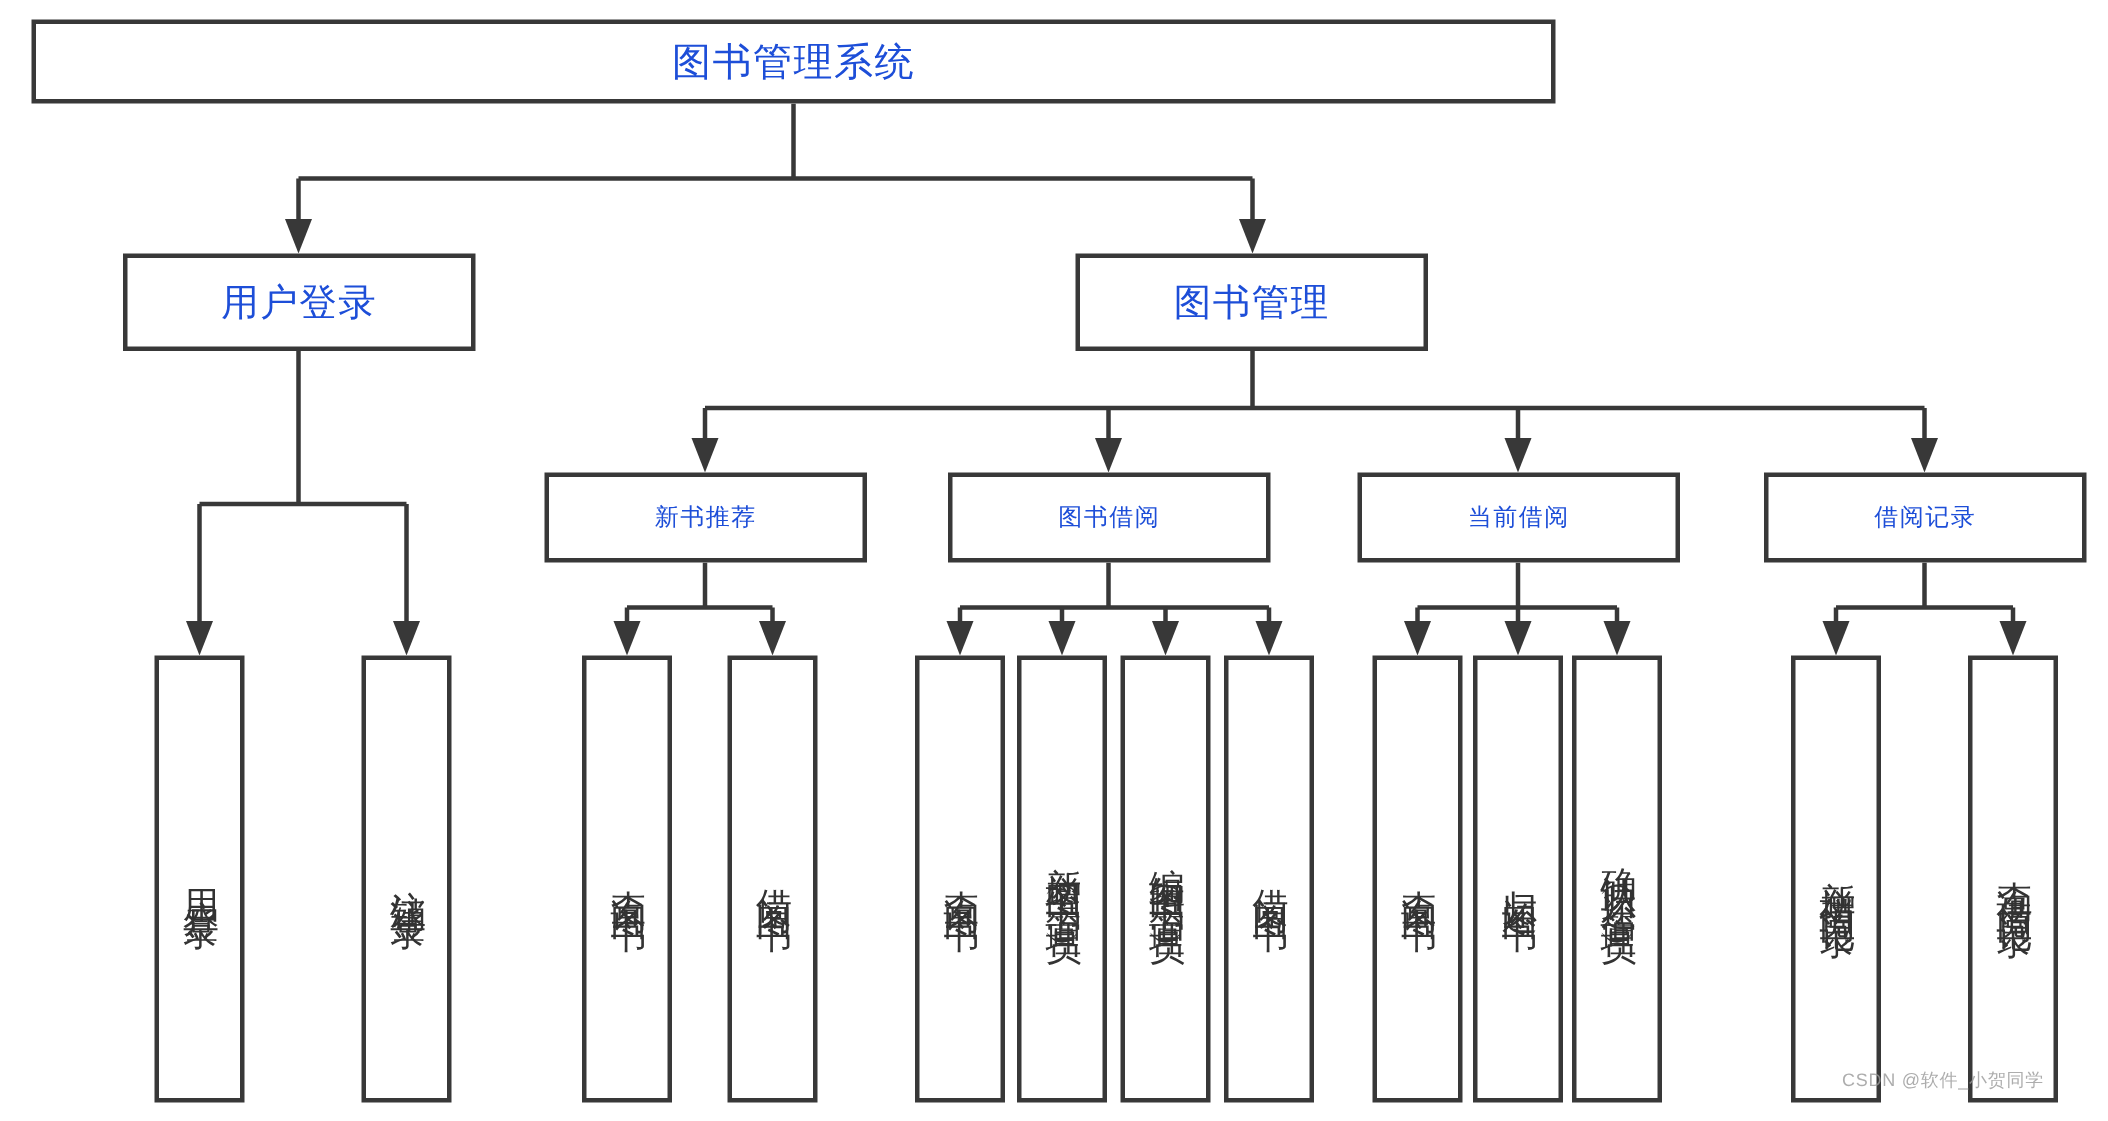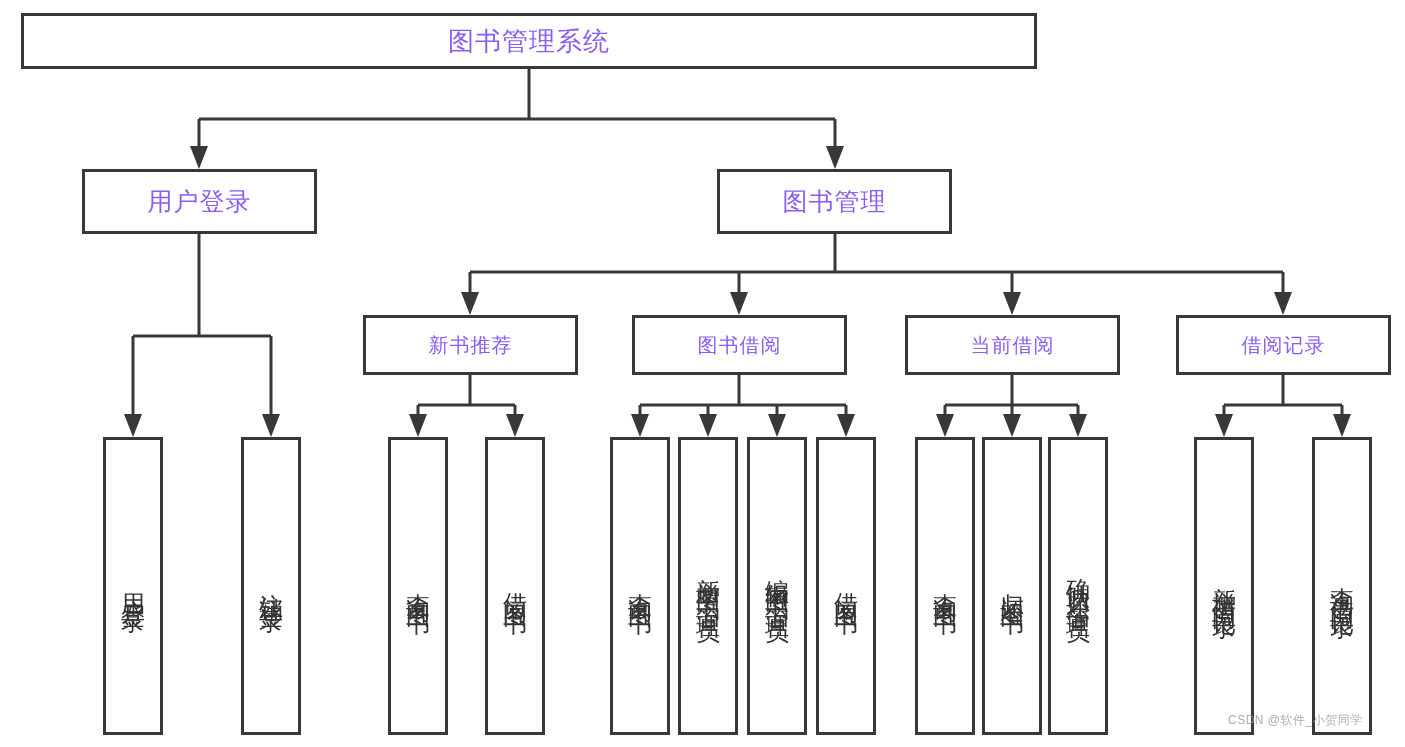--- a/index.html
+++ b/index.html
@@ -15,30 +15,30 @@
     position: absolute;
     left: 0; top: 0;
     width: 1405px; height: 747px;
     z-index: 1;
   }
   .node {
     position: absolute;
     box-sizing: border-box;
     background: #ffffff;
     border: 3px solid #383838;
-    color: #8b5cf6;
+    color: #1d4ed8;
     display: flex;
     align-items: center;
     justify-content: center;
     z-index: 2;
     letter-spacing: 1px;
   }
   .root  { font-size: 26px; }
   .lvl2  { font-size: 25px; }
-  .lvl3  { font-size: 20px; font-family: Liberation Serif, serif; }
+  .lvl3  { font-size: 16px; font-family: Liberation Serif, serif; }
   .vnode {
     position: absolute;
     box-sizing: border-box;
     background: #ffffff;
     border: 3px solid #383838;
     color: #333333;
     width: 60px;
     top: 437px;
     height: 298px;
     display: flex;

